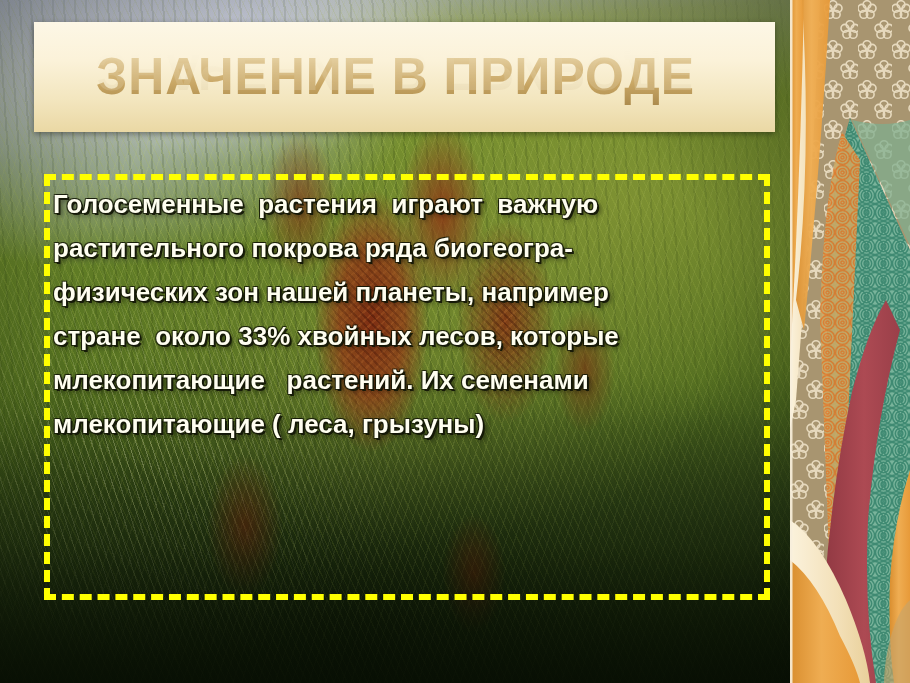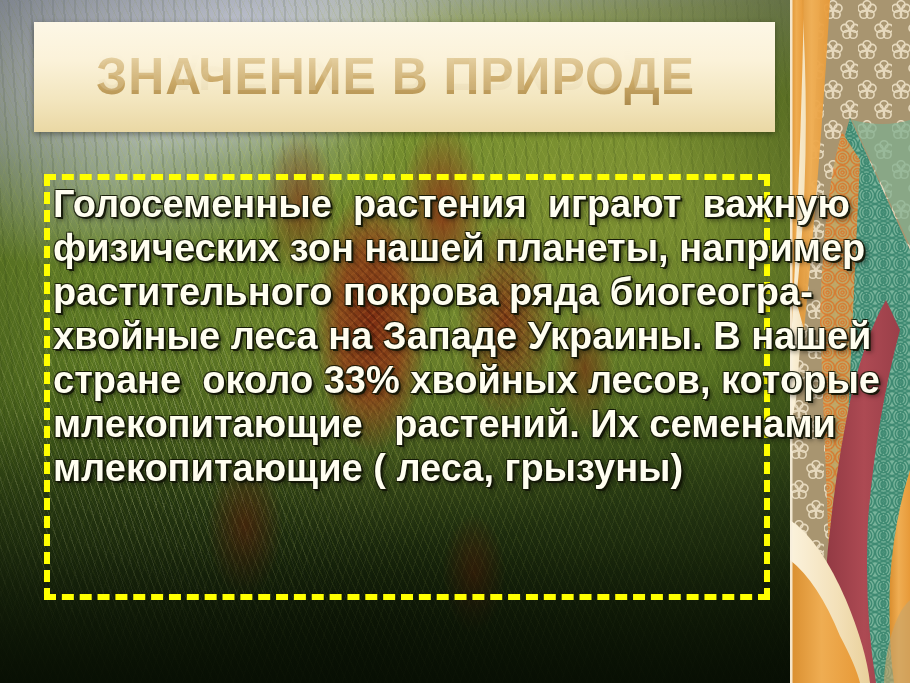--- a/index.html
+++ b/index.html
@@ -111,21 +111,21 @@
   
   .dash-box{
     position:absolute; left:44px; top:174px; width:726px; height:426px;
     border:6px dashed #ffff00;
     pointer-events:none;
   }
 
   
   .body-text{
     position:absolute; left:53px; top:182px; width:700px;
-    font-size:38px; font-weight:bold; line-height:44px;
+    font-size:26px; font-weight:bold; line-height:44px;
     color:#fffef0;
     text-shadow:
        2px 2px 0 rgba(18,22,6,.92),
       -1px 1px 0 rgba(18,22,6,.75),
        1px -1px 0 rgba(18,22,6,.75),
       -1px -1px 0 rgba(18,22,6,.70),
        3px 3px 5px rgba(0,0,0,.55);
   }
   .body-text .ln{ display:block; white-space:pre; }
 </style>
@@ -238,21 +238,20 @@
 
   <div class="title-box">
     <div class="title-text">ЗНАЧЕНИЕ В ПРИРОДЕ</div>
     <div class="title-refl">ЗНАЧЕНИЕ В ПРИРОДЕ</div>
   </div>
 
   <div class="dash-box"></div>
 
   <div class="body-text">
     <span class="ln">Голосеменные  растения  играют  важную</span>
+    <span class="ln">растительного покрова ряда биогеогра-</span>
     <span class="ln">физических зон нашей планеты, например</span>
-    <span class="ln">растительного покрова ряда биогеогра-</span>
-    <span class="ln">хвойные леса на Западе Украины. В нашей</span>
     <span class="ln">стране  около 33% хвойных лесов, которые</span>
     <span class="ln">млекопитающие   растений. Их семенами</span>
     <span class="ln">млекопитающие ( леса, грызуны)</span>
   </div>
 
 </div>
 
 </body></html>

